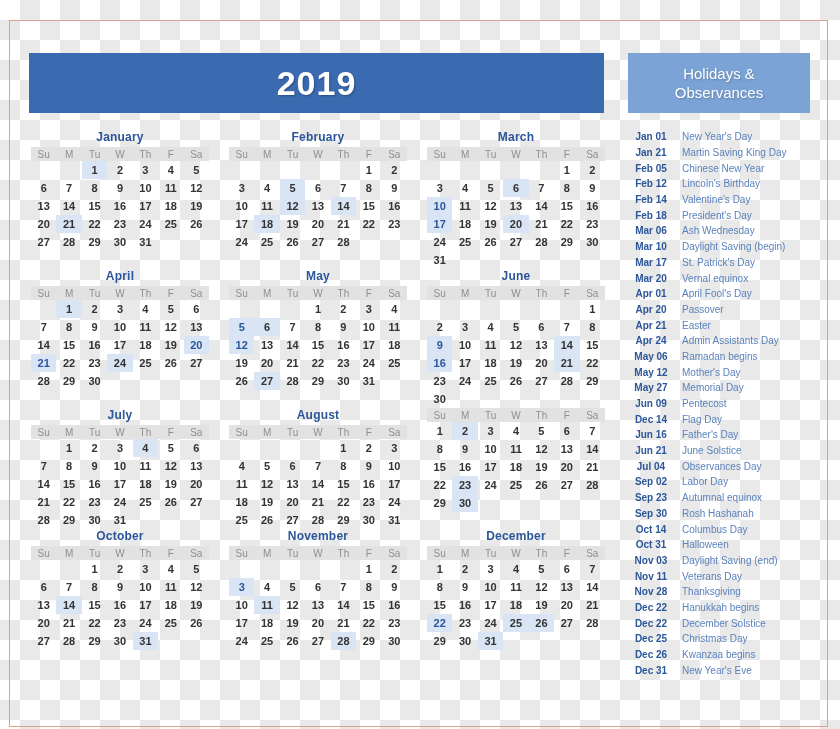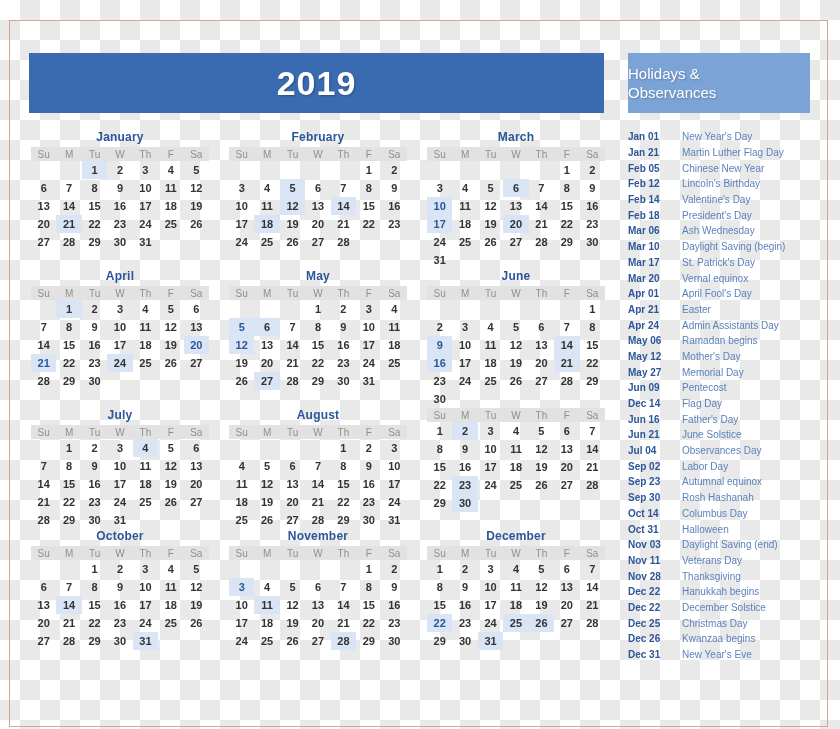--- a/index.html
+++ b/index.html
@@ -114,40 +114,40 @@
     left: 628px;
     top: 45px;
     width: 182px;
   }
   .holidays-header {
     width: 182px;
     height: 60px;
     background: #7ba3d6;
     display: flex;
     flex-direction: column;
-    align-items: flex-start;
+    align-items: center;
     justify-content: center;
     color: #ffffff;
     font-size: 15px;
     line-height: 19px;
     text-shadow: 1px 1px 2px rgba(0,0,0,0.22);
   }
   .holidays-list {
     margin-top: 16px;
     width: 182px;
   }
   .holiday-row {
     display: flex;
     height: 15.7px;
     align-items: center;
     font-size: 10px;
   }
   .holiday-date {
     width: 46px;
-    text-align: left;
+    text-align: center;
     padding-right: 8px;
     color: #2b5699;
     font-weight: bold;
     flex: 0 0 auto;
   }
   .holiday-name {
     color: #5b82bd;
     flex: 1 1 auto;
     white-space: nowrap;
   }
@@ -952,21 +952,21 @@
       <span>Holidays &amp;</span>
       <span>Observances</span>
     </div>
     <div class="holidays-list">
         <div class="holiday-row">
           <span class="holiday-date">Jan 01</span>
           <span class="holiday-name">New Year's Day</span>
         </div>
         <div class="holiday-row">
           <span class="holiday-date">Jan 21</span>
-          <span class="holiday-name">Martin Luther Flag Day</span>
+          <span class="holiday-name">Martin Saving King Day</span>
         </div>
         <div class="holiday-row">
           <span class="holiday-date">Feb 05</span>
           <span class="holiday-name">Chinese New Year</span>
         </div>
         <div class="holiday-row">
           <span class="holiday-date">Feb 12</span>
           <span class="holiday-name">Lincoln's Birthday</span>
         </div>
         <div class="holiday-row">
@@ -989,20 +989,24 @@
           <span class="holiday-date">Mar 17</span>
           <span class="holiday-name">St. Patrick's Day</span>
         </div>
         <div class="holiday-row">
           <span class="holiday-date">Mar 20</span>
           <span class="holiday-name">Vernal equinox</span>
         </div>
         <div class="holiday-row">
           <span class="holiday-date">Apr 01</span>
           <span class="holiday-name">April Fool's Day</span>
+        </div>
+        <div class="holiday-row">
+          <span class="holiday-date">Apr 20</span>
+          <span class="holiday-name">Passover</span>
         </div>
         <div class="holiday-row">
           <span class="holiday-date">Apr 21</span>
           <span class="holiday-name">Easter</span>
         </div>
         <div class="holiday-row">
           <span class="holiday-date">Apr 24</span>
           <span class="holiday-name">Admin Assistants Day</span>
         </div>
         <div class="holiday-row">

